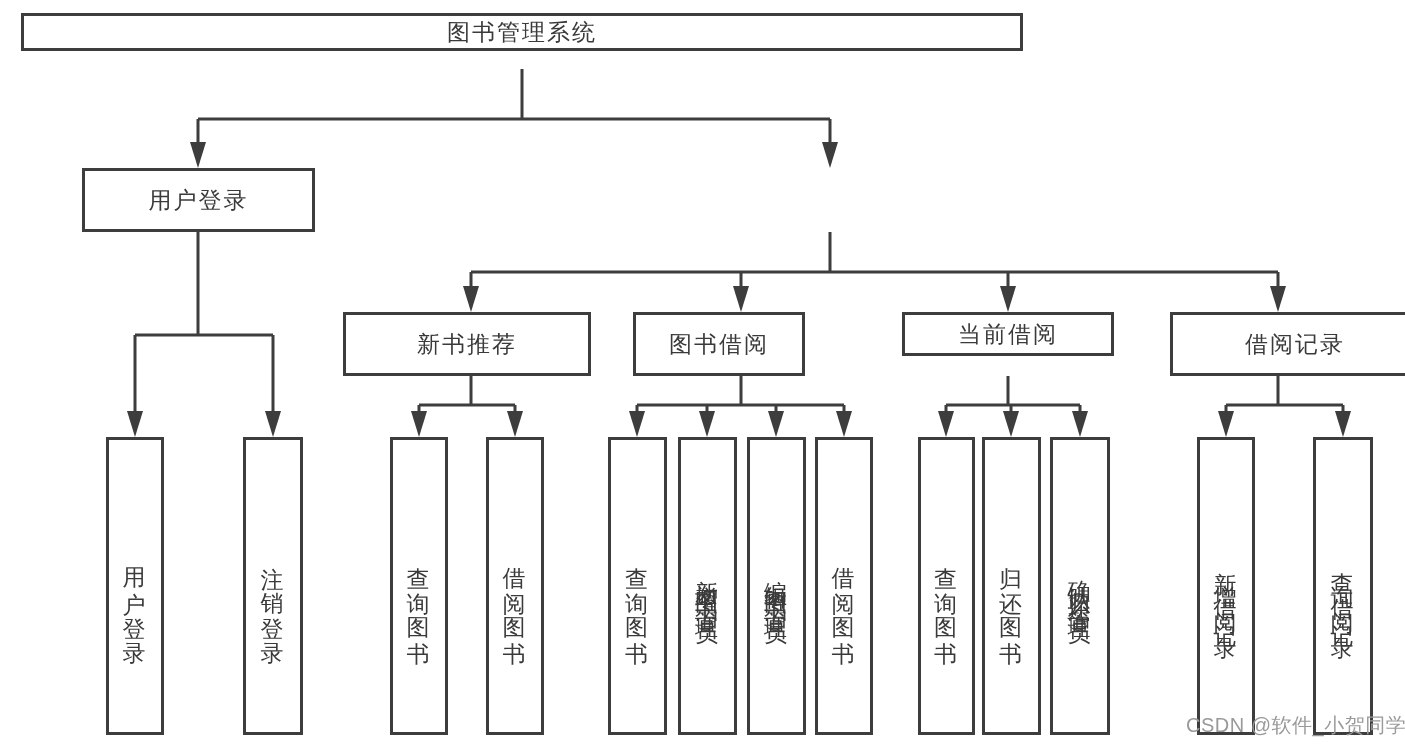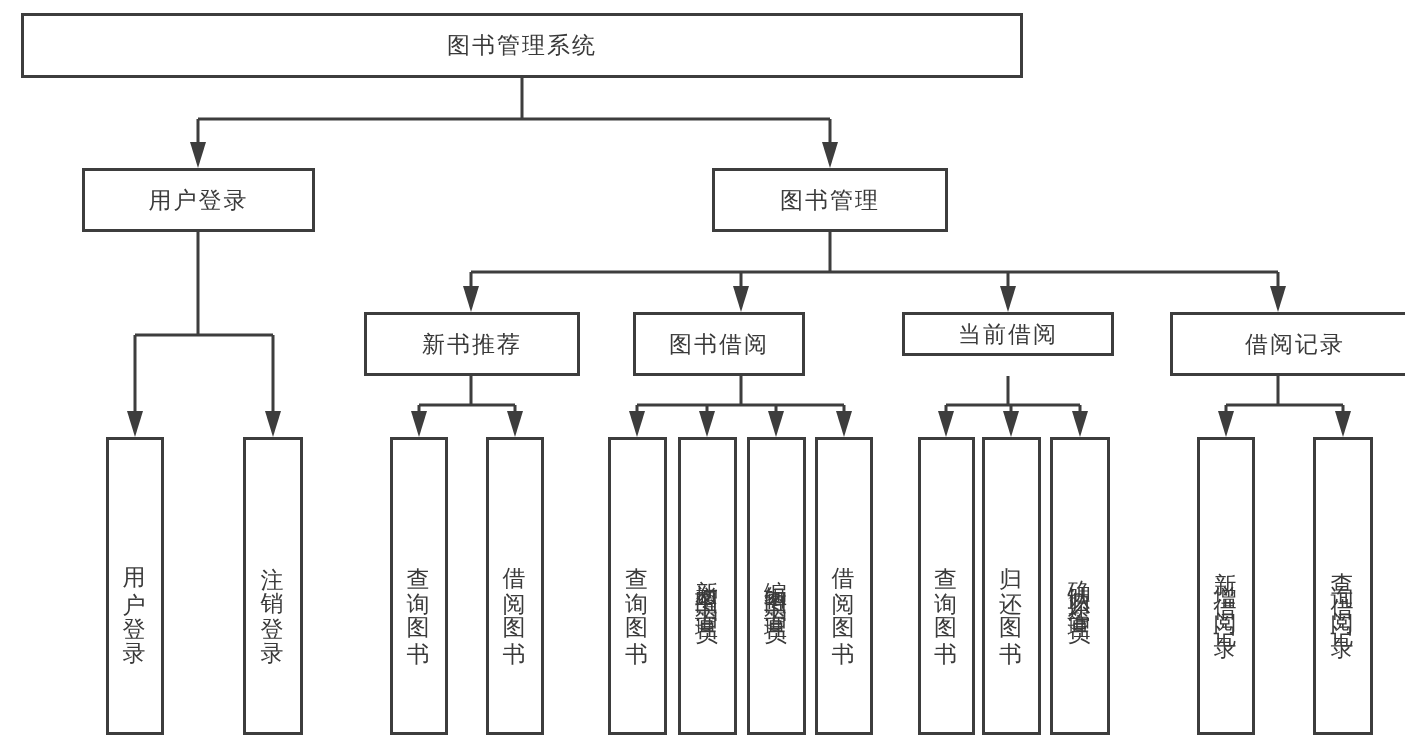--- a/index.html
+++ b/index.html
@@ -93,32 +93,29 @@
       <polygon points="768,411 784,411 776,437"></polygon>
       <polygon points="836,411 852,411 844,437"></polygon>
       <polygon points="938,411 954,411 946,437"></polygon>
       <polygon points="1003,411 1019,411 1011,437"></polygon>
       <polygon points="1072,411 1088,411 1080,437"></polygon>
       <polygon points="1218,411 1234,411 1226,437"></polygon>
       <polygon points="1335,411 1351,411 1343,437"></polygon>
     </g>
   </svg>
 
-  <div class="box" style="left:21px;top:13px;width:1002px;height:65px">
+  <div class="box" style="left:21px;top:13px;width:1002px;height:38px">
     <span class="hlabel">图书管理系统</span>
   </div>
 
   <div class="box" style="left:82px;top:168px;width:233px;height:64px">
     <span class="hlabel">用户登录</span>
   </div>
-  <div class="box" style="left:712px;top:168px;width:236px;height:64px">
-    <span class="hlabel">图书管理</span>
-  </div>
 
-  <div class="box" style="left:364px;top:312px;width:216px;height:64px">
+  <div class="box" style="left:343px;top:312px;width:248px;height:64px">
     <span class="hlabel">新书推荐</span>
   </div>
   <div class="box" style="left:633px;top:312px;width:172px;height:64px">
     <span class="hlabel">图书借阅</span>
   </div>
   <div class="box" style="left:902px;top:312px;width:212px;height:44px">
     <span class="hlabel">当前借阅</span>
   </div>
   <div class="box" style="left:1170px;top:312px;width:250px;height:64px">
     <span class="hlabel">借阅记录</span>
@@ -161,14 +158,15 @@
     <span class="vtext sp6">确认归还（管理员）</span>
   </div>
 
   <div class="box" style="left:1197px;top:437px;width:58px;height:298px">
     <span class="vtext sp13">新增借阅记录</span>
   </div>
   <div class="box" style="left:1313px;top:437px;width:60px;height:298px">
     <span class="vtext sp13">查询借阅记录</span>
   </div>
 
+  <div class="watermark">CSDN @软件_小贺同学</div>
 
 </div>
 
 </body></html>

